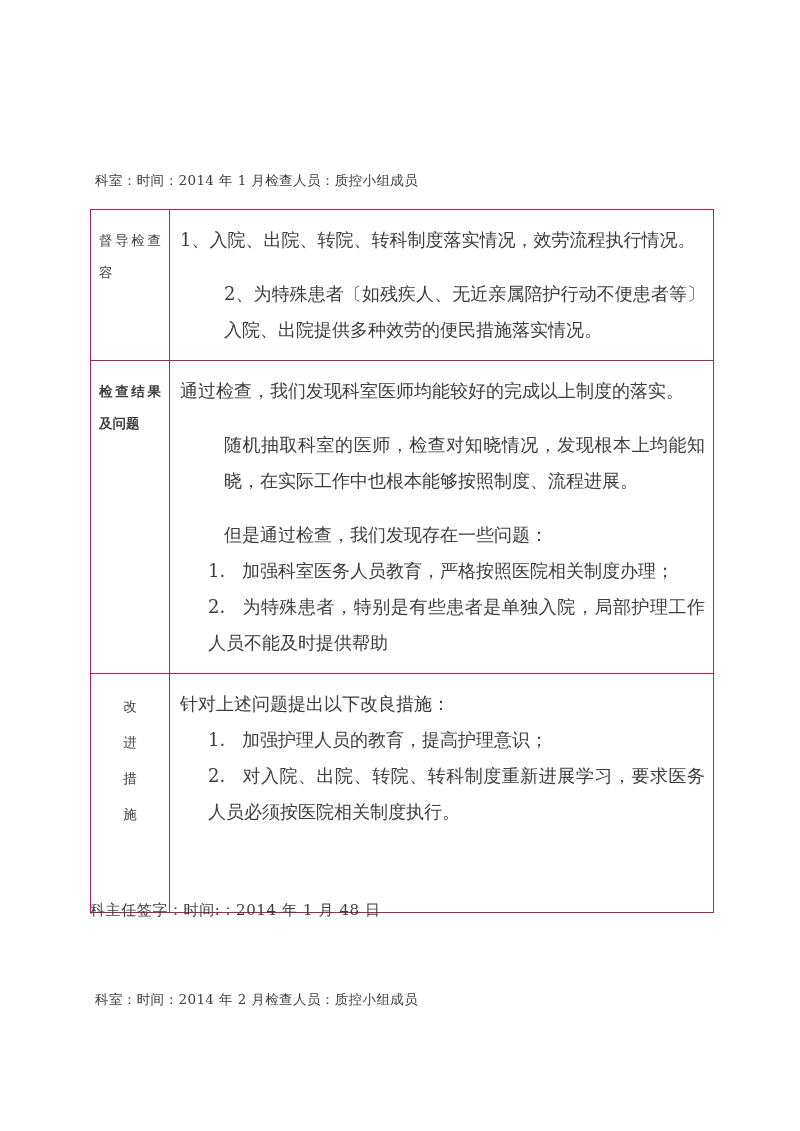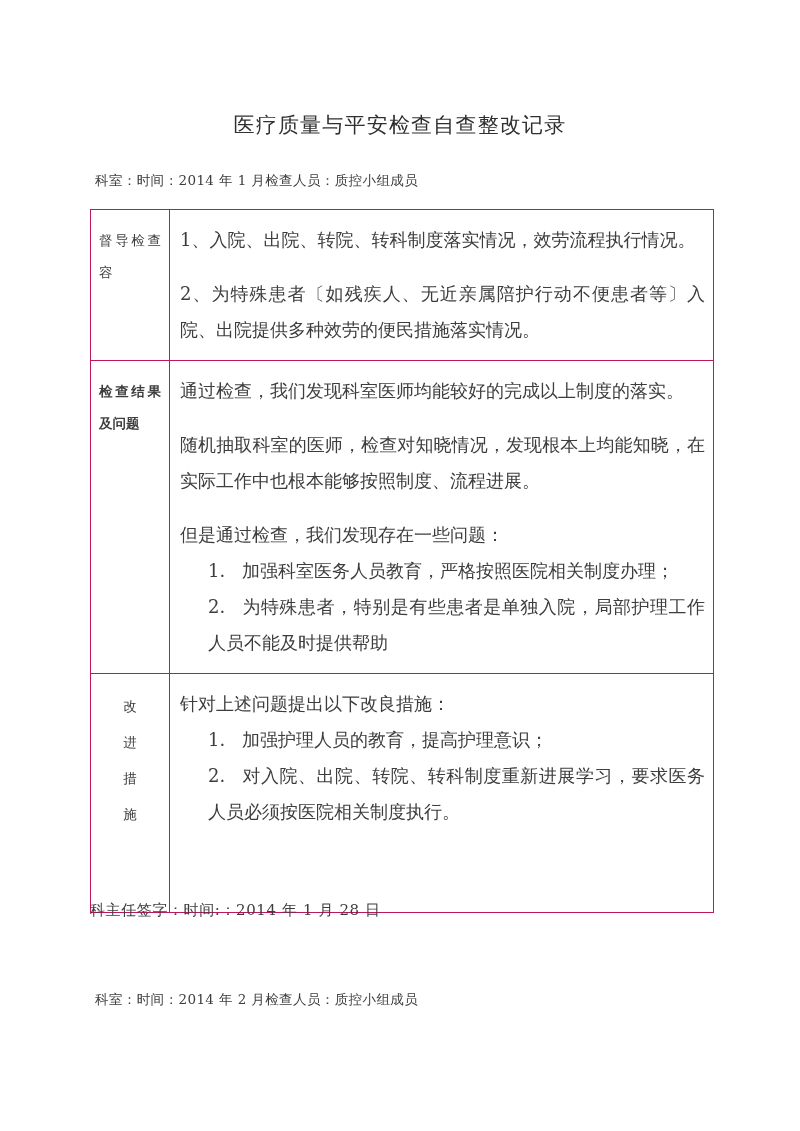--- a/index.html
+++ b/index.html
@@ -96,41 +96,40 @@
   .body-cell {
     padding: 12px 8px 12px 10px;
     font-size: 18px;
     line-height: 36px;
     color: #3d3d3d;
   }
   .body-cell p {
     margin: 0;
     text-align: justify;
   }
-  .body-cell p.gap { margin-top: 18px; }
+  .body-cell p.gap { margin-top: 18px; margin-left: 44px; }
   .num-item {
     margin-top: 18px;
     padding-left: 28px;
     text-indent: 0;
   }
   .num-item .num {
     display: inline-block;
     width: 34px;
     font-family: "DejaVu Serif", "Liberation Serif", serif;
   }
   .r1-c1 { height: 128px; }
   .r2-c1 { height: 310px; font-weight: bold; }
   .r3-c1 { height: 238px; }
 </style>
 </head>
 <body>
 
 <div class="page">
 
-  <div class="doc-title" id="title-1">医疗质量与平安检查自查整改记录</div>
 
   <div class="sub-line" id="sub-1">科室：时间：2014 年 1 月检查人员：质控小组成员</div>
 
   <table class="tbl">
     <tbody>
 
       <tr>
         <td class="col-label r1-c1">
           <div class="label-cell mid">
             <span class="label-just">督导检查</span>
@@ -186,18 +185,18 @@
             </p>
             <p class="num-item">
               <span class="num">2.</span><span>对入院、出院、转院、转科制度重新进展学习，要求医务人员必须按医院相关制度执行。</span>
             </p>
           </div>
         </td>
       </tr>
     </tbody>
   </table>
 
-  <div class="sign-line">科主任签字：时间:：2014 年 1 月 28 日</div>
+  <div class="sign-line">科主任签字：时间:：2014 年 1 月 48 日</div>
 
 
   <div class="sub-line" id="sub-2">科室：时间：2014 年 2 月检查人员：质控小组成员</div>
 
 </div>
 
 </body></html>

